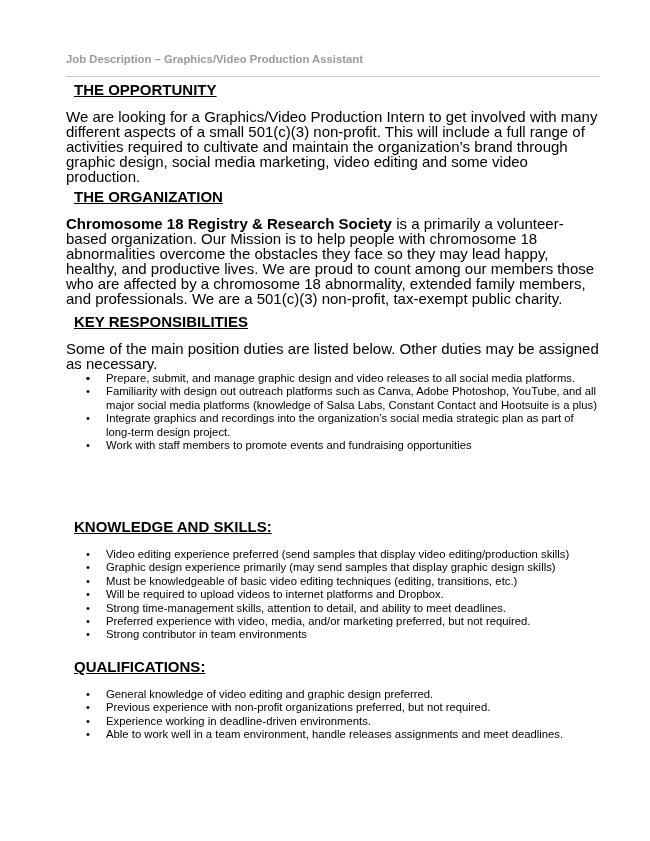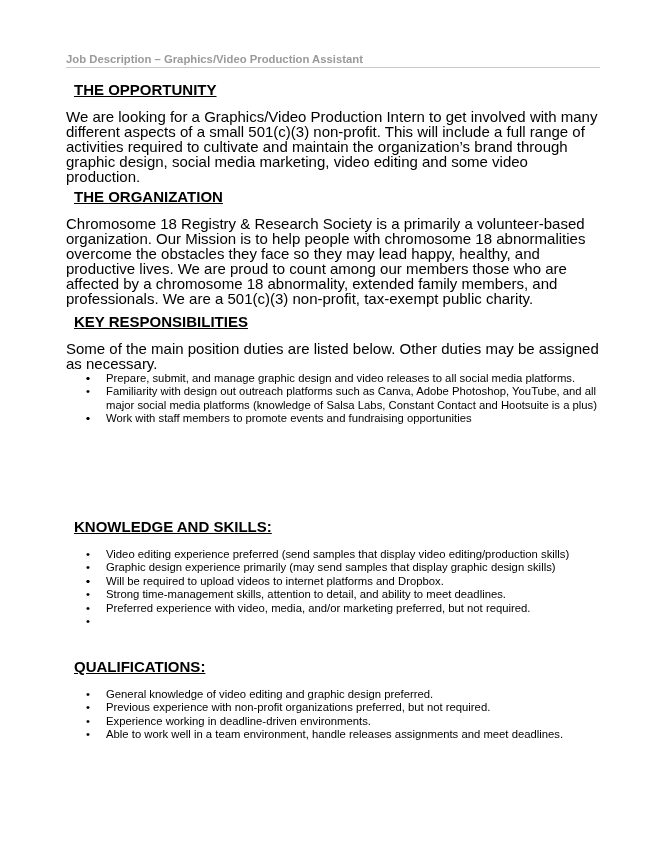--- a/index.html
+++ b/index.html
@@ -1,23 +1,23 @@
 <!DOCTYPE html>
 <html><head>
   <meta charset="utf-8">
   <style>
     html, body { margin: 0; padding: 0; background: #ffffff; }
     body { width: 650px; height: 841px; position: relative; overflow: hidden;
       font-family: "Liberation Sans", sans-serif; color: #000; }
     .page { position: absolute; left: 66px; top: 0; width: 534px; }
     .header { position: absolute; top: 53px; left: 0; width: 534px; font-size: 11.3px; font-weight: bold;
-      color: #9a9a9a; padding-bottom: 1px; border-bottom: 1.5px solid #c8c8c8; line-height: 13px; }
+      color: #9a9a9a; padding-bottom: 10px; border-bottom: 1.5px solid #c8c8c8; line-height: 13px; }
     .h { position: absolute; left: 8px; font-size: 15px; font-weight: bold; line-height: 14px; white-space: nowrap; text-decoration: underline; }
     .p { position: absolute; left: 0; width: 534px; font-size: 15px; line-height: 15px; }
-    .p b { font-weight: normal; margin-top: 24px; }
+    .p b { font-weight: bold; margin-top: 24px; }
     ul { position: absolute; left: 0; margin: 0; padding: 0; list-style: none; width: 534px; }
     li { position: relative; padding-left: 40px; font-size: 11.3px; line-height: 13.4px; }
     li .bullet { position: absolute; left: 20px; top: 0; }
   </style>
 </head>
 <body>
 
 <div class="page">
   <div class="header">Job Description – Graphics/Video Production Assistant</div>
 
@@ -26,33 +26,33 @@
 
   <div class="h" style="top:190px">THE ORGANIZATION</div>
   <div class="p" style="top:216px"><b>Chromosome 18 Registry &amp; Research Society</b><span> is a primarily a volunteer-based organization. Our Mission is to help people with chromosome 18 abnormalities overcome the obstacles they face so they may lead happy, healthy, and productive lives. We are proud to count among our members those who are affected by a chromosome 18 abnormality, extended family members, and professionals. We are a 501(c)(3) non-profit, tax-exempt public charity.</span></div>
 
   <div class="h" style="top:315px">KEY RESPONSIBILITIES</div>
   <div class="p" style="top:341px">Some of the main position duties are listed below. Other duties may be assigned as necessary.</div>
   <ul style="top:372px">
     <li><span class="bullet">•</span></li>
     <li><span class="bullet">•</span><span>Prepare, submit, and manage graphic design and video releases to all social media platforms.</span></li>
     <li><span class="bullet">•</span><span>Familiarity with design out outreach platforms such as Canva, Adobe Photoshop, YouTube, and all major social media platforms (knowledge of Salsa Labs, Constant Contact and Hootsuite is a plus)</span></li>
-    <li><span class="bullet">•</span></li>
+    <li><span class="bullet">•</span><span>Integrate graphics and recordings into the organization’s social media strategic plan as part of long-term design project.</span></li>
     <li><span class="bullet">•</span><span>Work with staff members to promote events and fundraising opportunities</span></li>
   </ul>
 
   <div class="h" style="top:520px">KNOWLEDGE AND SKILLS:</div>
   <ul style="top:548px">
     <li><span class="bullet">•</span><span>Video editing experience preferred (send samples that display video editing/production skills)</span></li>
     <li><span class="bullet">•</span><span>Graphic design experience primarily (may send samples that display graphic design skills)</span></li>
-    <li><span class="bullet">•</span></li>
+    <li><span class="bullet">•</span><span>Must be knowledgeable of basic video editing techniques (editing, transitions, etc.)</span></li>
     <li><span class="bullet">•</span><span>Will be required to upload videos to internet platforms and Dropbox.</span></li>
     <li><span class="bullet">•</span><span>Strong time-management skills, attention to detail, and ability to meet deadlines.</span></li>
     <li><span class="bullet">•</span><span>Preferred experience with video, media, and/or marketing preferred, but not required.</span></li>
-    <li><span class="bullet">•</span></li>
+    <li><span class="bullet">•</span><span>Strong contributor in team environments</span></li>
   </ul>
 
   <div class="h" style="top:660px">QUALIFICATIONS:</div>
   <ul style="top:688px">
     <li><span class="bullet">•</span><span>General knowledge of video editing and graphic design preferred.</span></li>
     <li><span class="bullet">•</span><span>Previous experience with non-profit organizations preferred, but not required.</span></li>
     <li><span class="bullet">•</span><span>Experience working in deadline-driven environments.</span></li>
     <li><span class="bullet">•</span><span>Able to work well in a team environment, handle releases assignments and meet deadlines.</span></li>
   </ul>
 </div>

